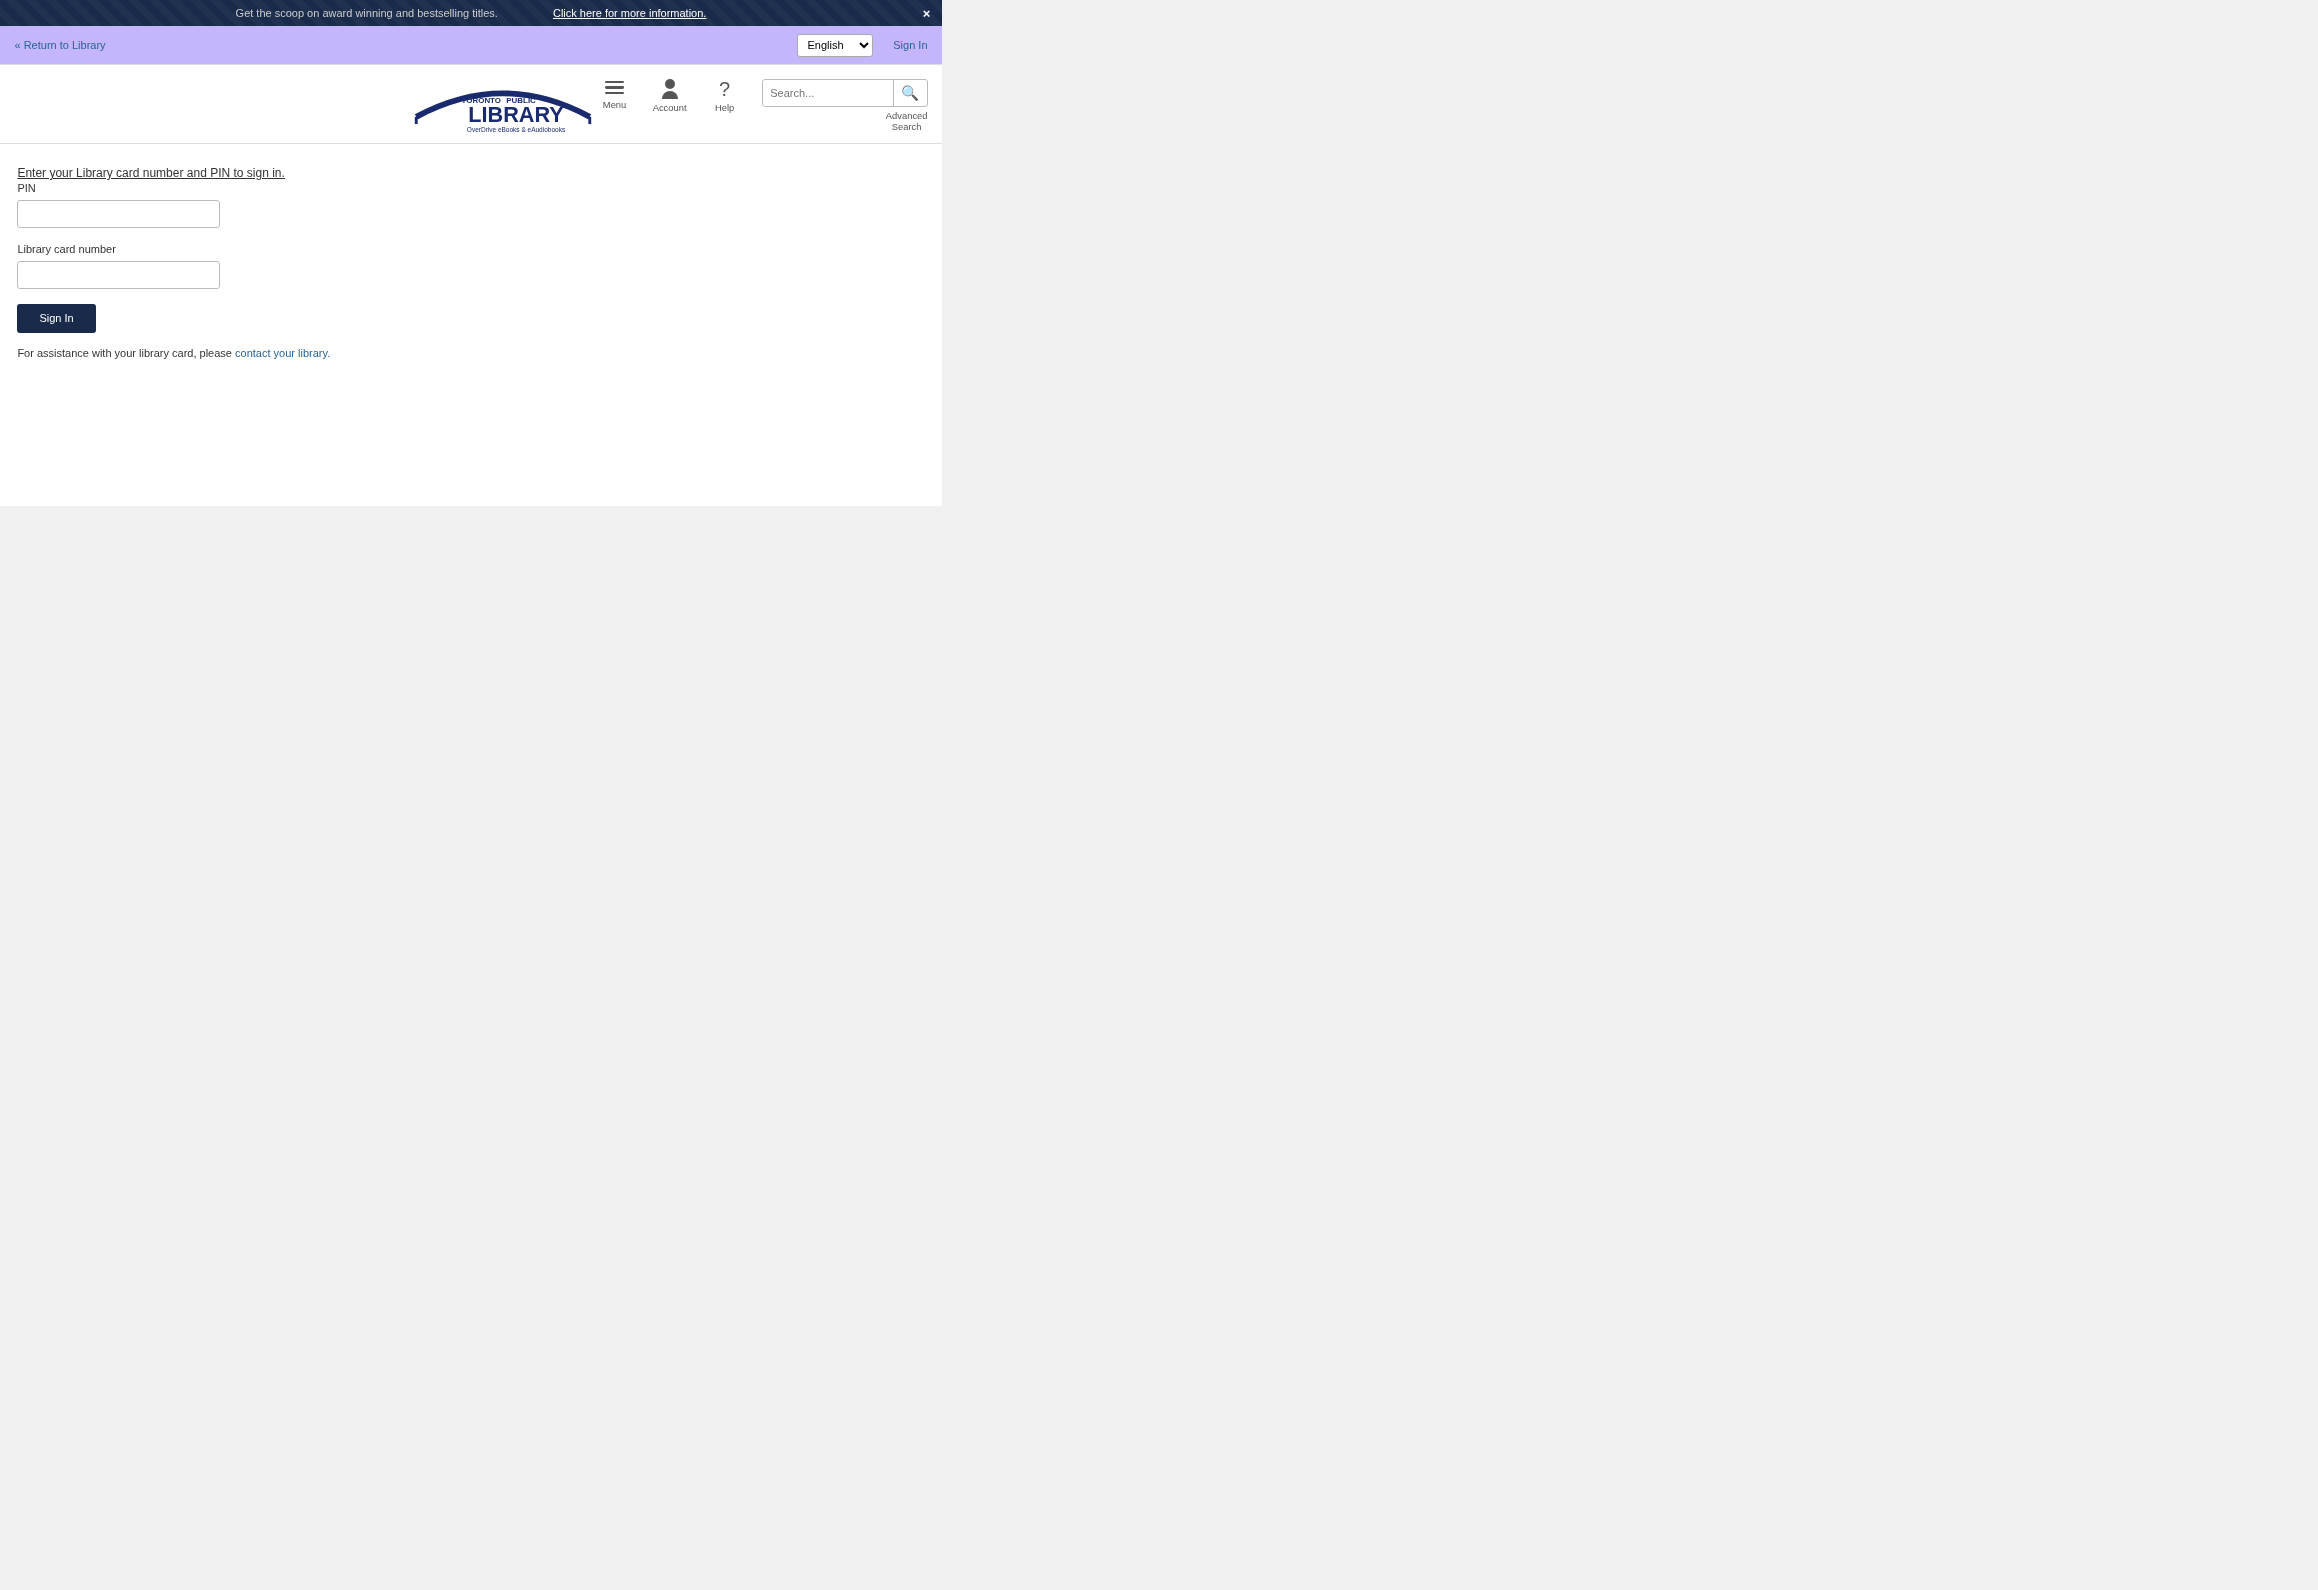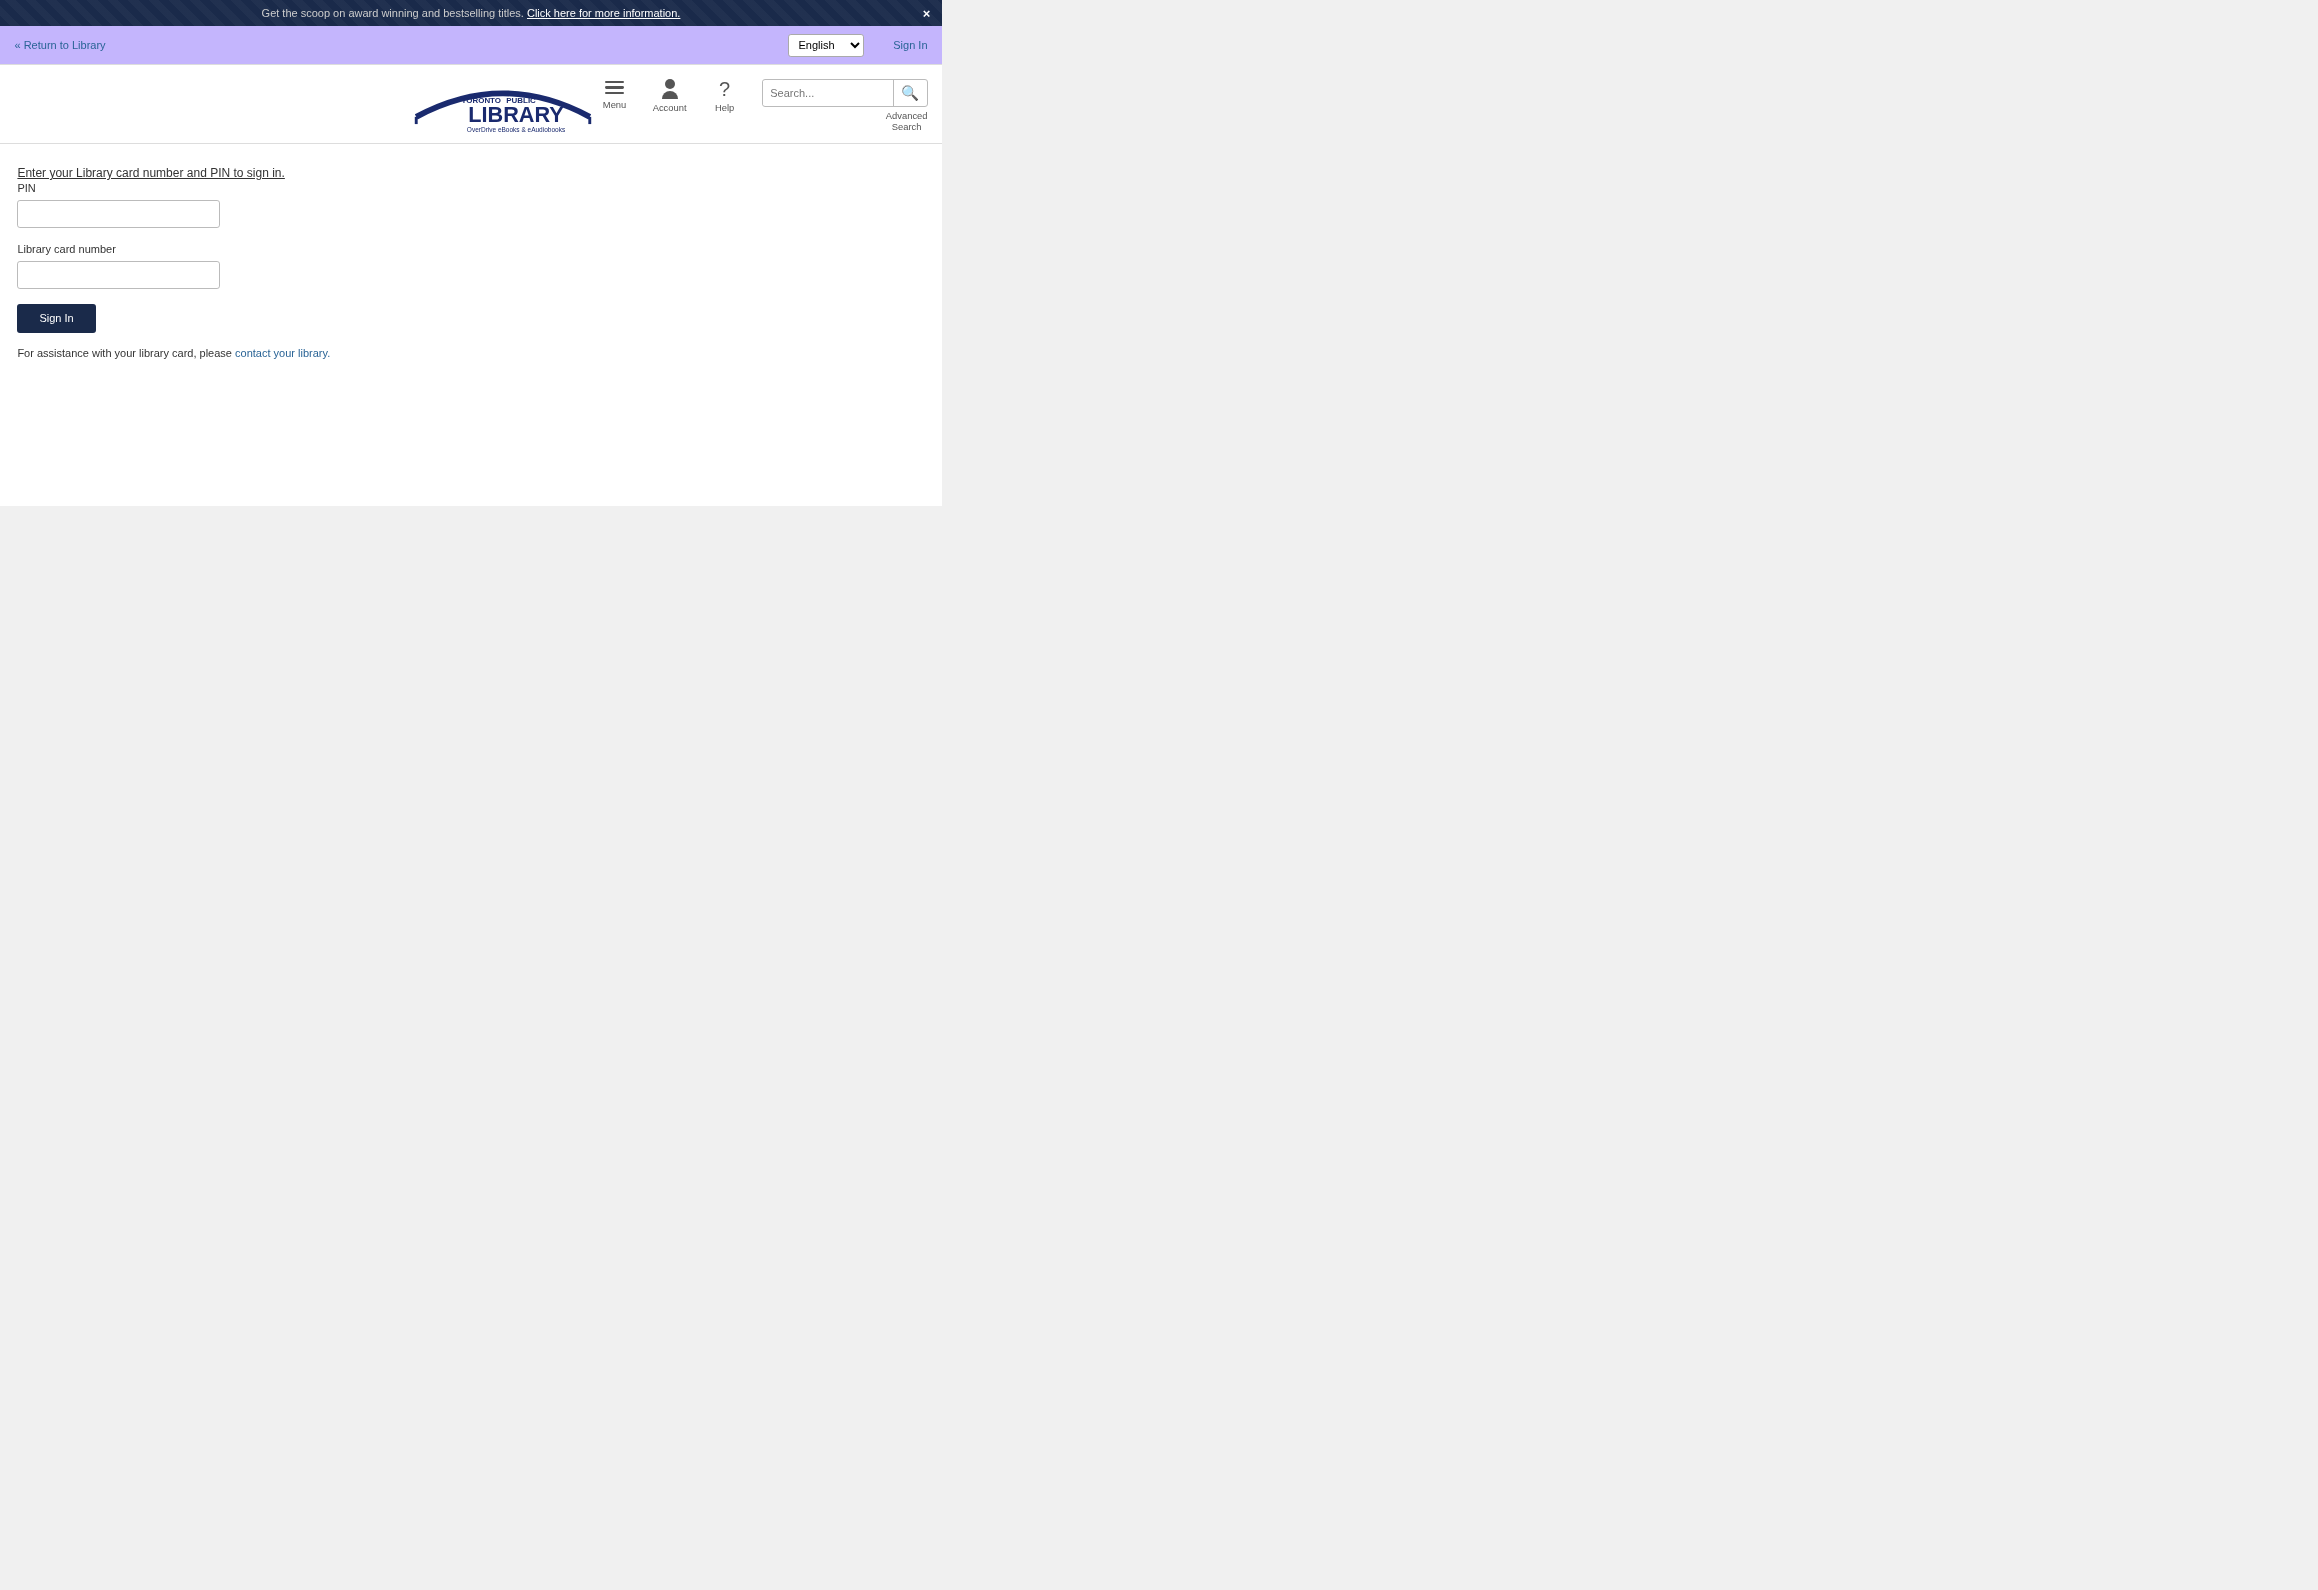--- a/index.html
+++ b/index.html
@@ -16,20 +16,21 @@
         rgba(255,255,255,0.03) 14.5px
       );
       color: #ccc;
       text-align: center;
       padding: 7.2px 29px;
       font-size: 11px;
       position: relative;
       display: flex;
       align-items: flex-end;
       justify-content: center;
+      gap: 26px;
     }
     .banner-text { color: #ccc; }
     .banner-link { color: white; font-weight: normal; text-decoration: underline; cursor: pointer; }
     .banner-close {
       position: absolute;
       right: 11.6px;
       top: 50%;
       transform: translateY(-50%);
       color: white;
       font-size: 13px;
@@ -50,21 +51,21 @@
     }
     .return-link {
       color: #2a6496;
       text-decoration: none;
       font-size: 11px;
       cursor: pointer;
     }
     .top-nav-right {
       display: flex;
       align-items: center;
-      gap: 29px;
+      gap: 20px;
     }
     .lang-select {
       border: 0.7px solid #aaa;
       border-radius: 2.9px;
       padding: 3.6px 5.8px;
       font-size: 11px;
       background: white;
       cursor: pointer;
       appearance: auto;
     }

